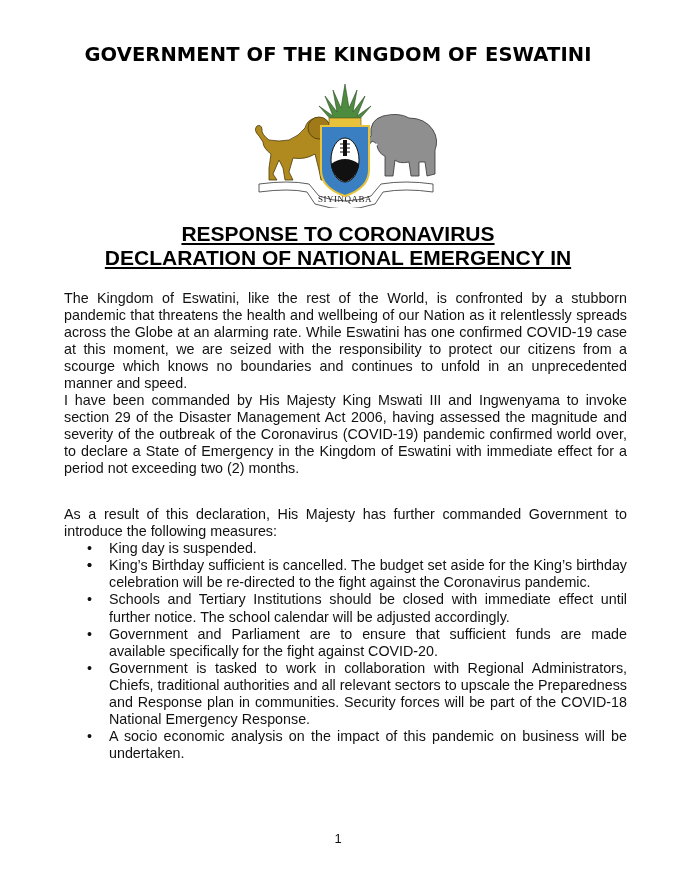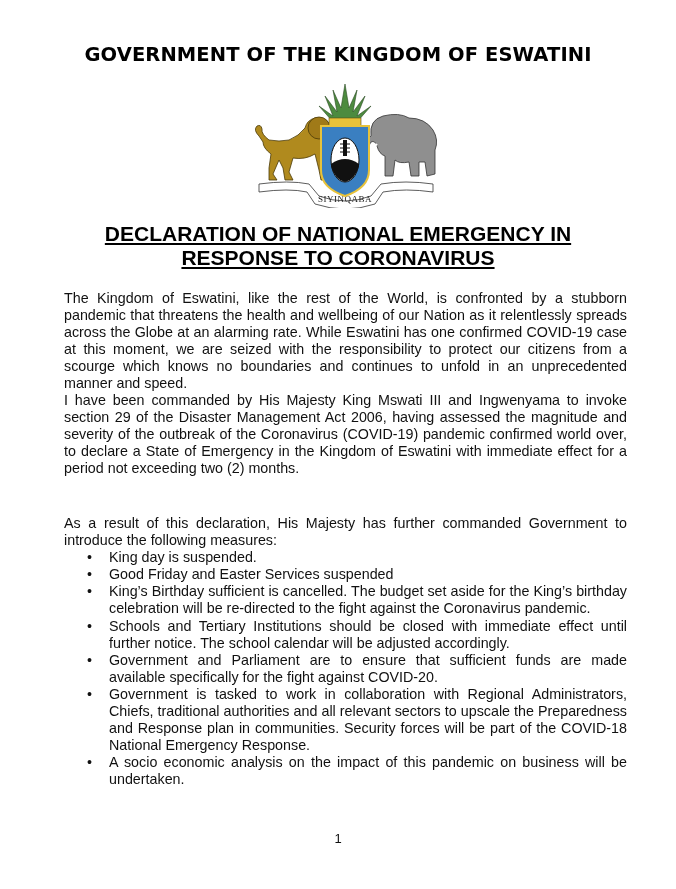--- a/index.html
+++ b/index.html
@@ -58,21 +58,20 @@
     }
     .body-text {
       position: absolute;
       left: 64px;
       width: 563px;
       font-family: "Liberation Sans", sans-serif;
       font-size: 14.3px;
       line-height: 17.1px;
       text-align: justify;
       color: #111;
-      margin-top: 9px;
     }
     .p1 { top: 290px; }
     .p2 { top: 392px; }
     .p3 { top: 506px; text-align: justify; }
     .p3 .intro { display: block; }
     ul.measures {
       margin: 0;
       padding: 0;
       list-style: none;
     }
@@ -129,33 +128,33 @@
       <ellipse cx="96" cy="76" rx="14" ry="22" fill="#ffffff" stroke="#111" stroke-width="1"></ellipse>
       <path d="M82 80 Q96 70 110 80 L110 82 Q106 96 96 98 Q86 96 82 82 Z" fill="#111"></path>
       <rect x="94" y="56" width="4" height="16" fill="#111"></rect>
       <line x1="91" y1="60" x2="101" y2="60" stroke="#111" stroke-width="1"></line>
       <line x1="91" y1="64" x2="101" y2="64" stroke="#111" stroke-width="1"></line>
       <line x1="91" y1="68" x2="101" y2="68" stroke="#111" stroke-width="1"></line>
     </g>
   </svg>
 
   <div class="decl-title">
+    <div>RESPONSE TO CORONAVIRUS</div>
     <div>DECLARATION OF NATIONAL EMERGENCY IN</div>
-    <div>RESPONSE TO CORONAVIRUS</div>
   </div>
 
   <p class="body-text p1" style="margin:0;">The Kingdom of Eswatini, like the rest of the World, is confronted by a stubborn pandemic that threatens the health and wellbeing of our Nation as it relentlessly spreads across the Globe at an alarming rate. While Eswatini has one confirmed COVID-19 case at this moment, we are seized with the responsibility to protect our citizens from a scourge which knows no boundaries and continues to unfold in an unprecedented manner and speed.</p>
 
   <p class="body-text p2" style="margin:0;">I have been commanded by His Majesty King Mswati III and Ingwenyama to invoke section 29 of the Disaster Management Act 2006, having assessed the magnitude and severity of the outbreak of the Coronavirus (COVID-19) pandemic confirmed world over, to declare a State of Emergency in the Kingdom of Eswatini with immediate effect for a period not exceeding two (2) months.</p>
 
   <div class="body-text p3">
     <span class="intro">As a result of this declaration, His Majesty has further commanded Government to introduce the following measures:</span>
     <ul class="measures">
       <li><span class="bullet">•</span><span>King day is suspended.</span></li>
-      <li><span class="bullet">•</span><span>Good Friday and Easter Services suspended</span></li>
+      <li><span class="bullet">•</span></li>
       <li><span class="bullet">•</span><span>King’s Birthday sufficient is cancelled. The budget set aside for the King’s birthday celebration will be re-directed to the fight against the Coronavirus pandemic.</span></li>
       <li><span class="bullet">•</span><span>Schools and Tertiary Institutions should be closed with immediate effect until further notice. The school calendar will be adjusted accordingly.</span></li>
       <li><span class="bullet">•</span><span>Government and Parliament are to ensure that sufficient funds are made available specifically for the fight against COVID-20.</span></li>
       <li><span class="bullet">•</span><span>Government is tasked to work in collaboration with Regional Administrators, Chiefs, traditional authorities and all relevant sectors to upscale the Preparedness and Response plan in communities. Security forces will be part of the COVID-18 National Emergency Response.</span></li>
       <li><span class="bullet">•</span><span>A socio economic analysis on the impact of this pandemic on business will be undertaken.</span></li>
     </ul>
   </div>
 
   <div class="page-number">1</div>
 

